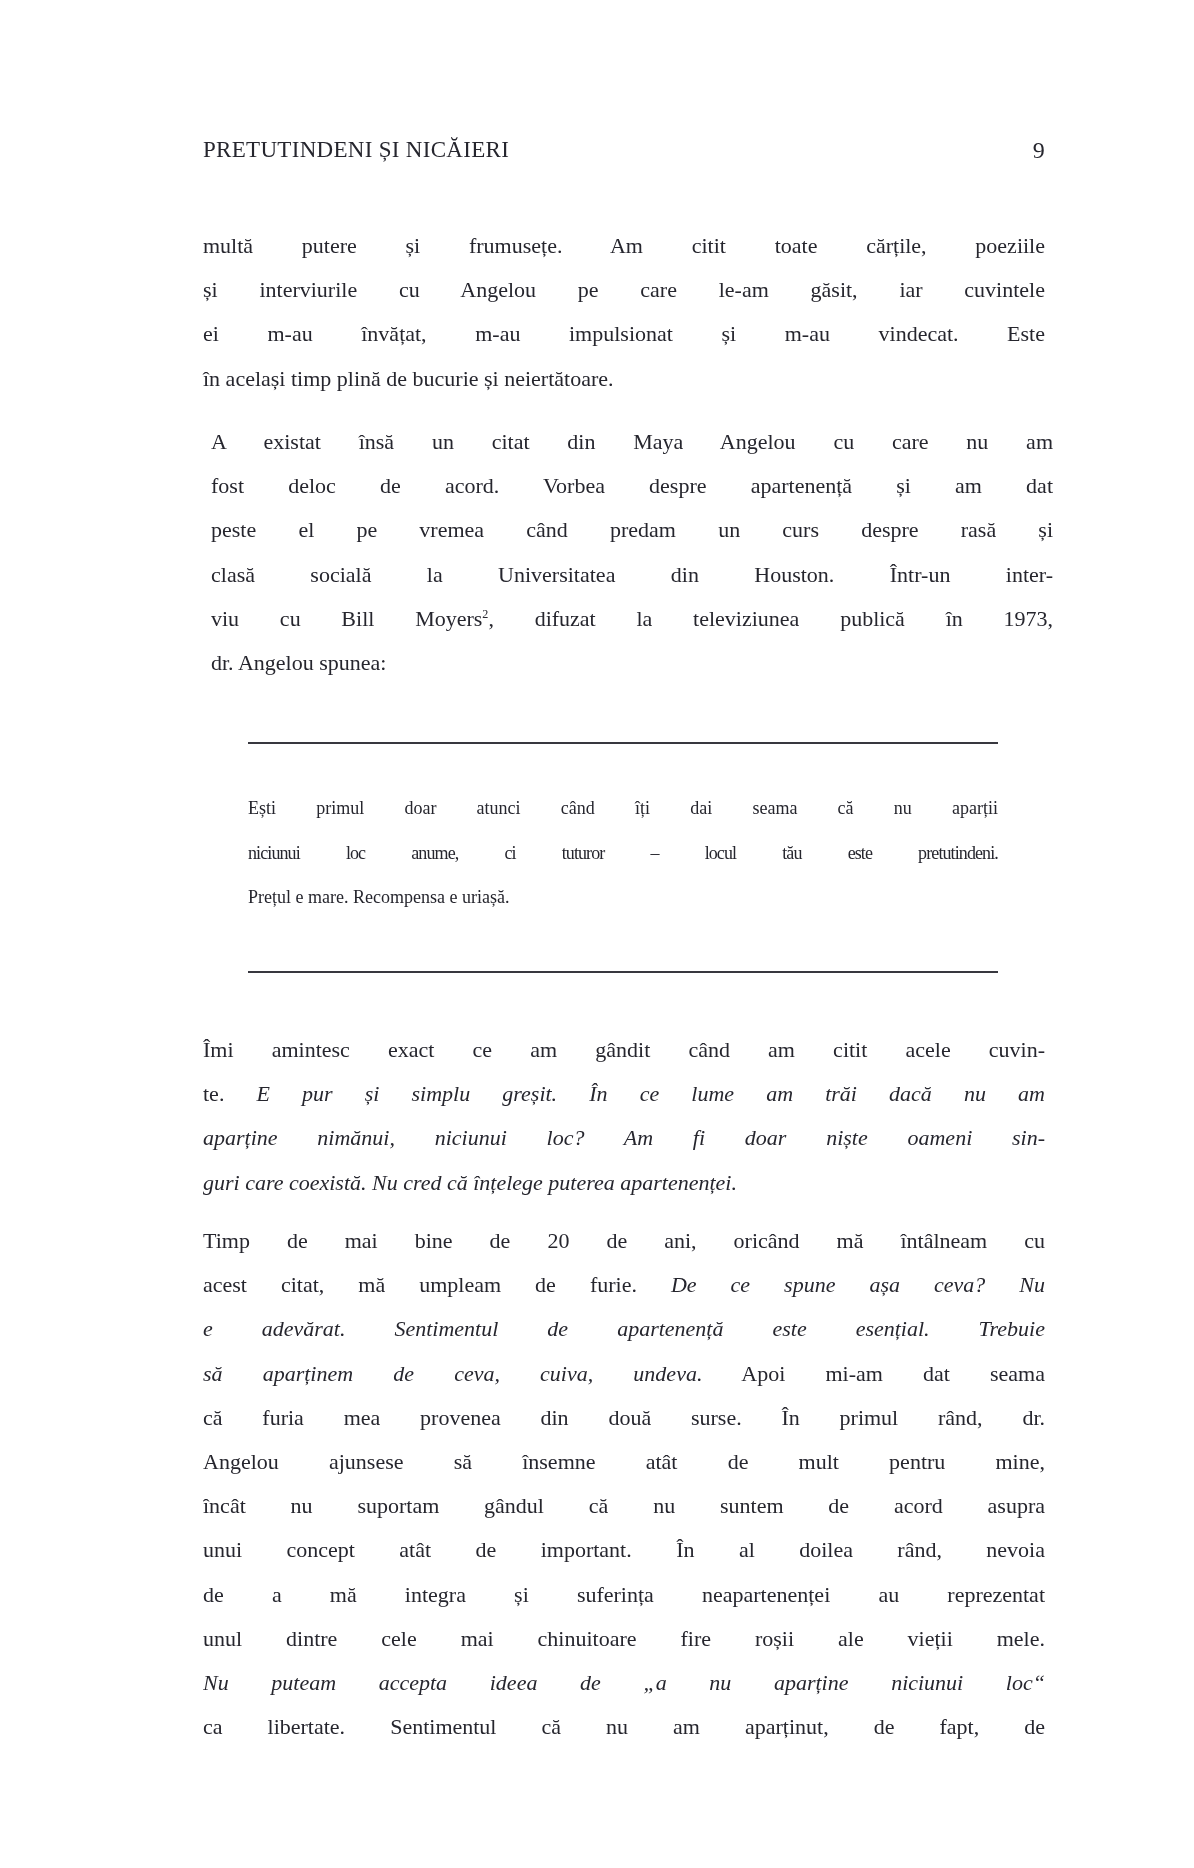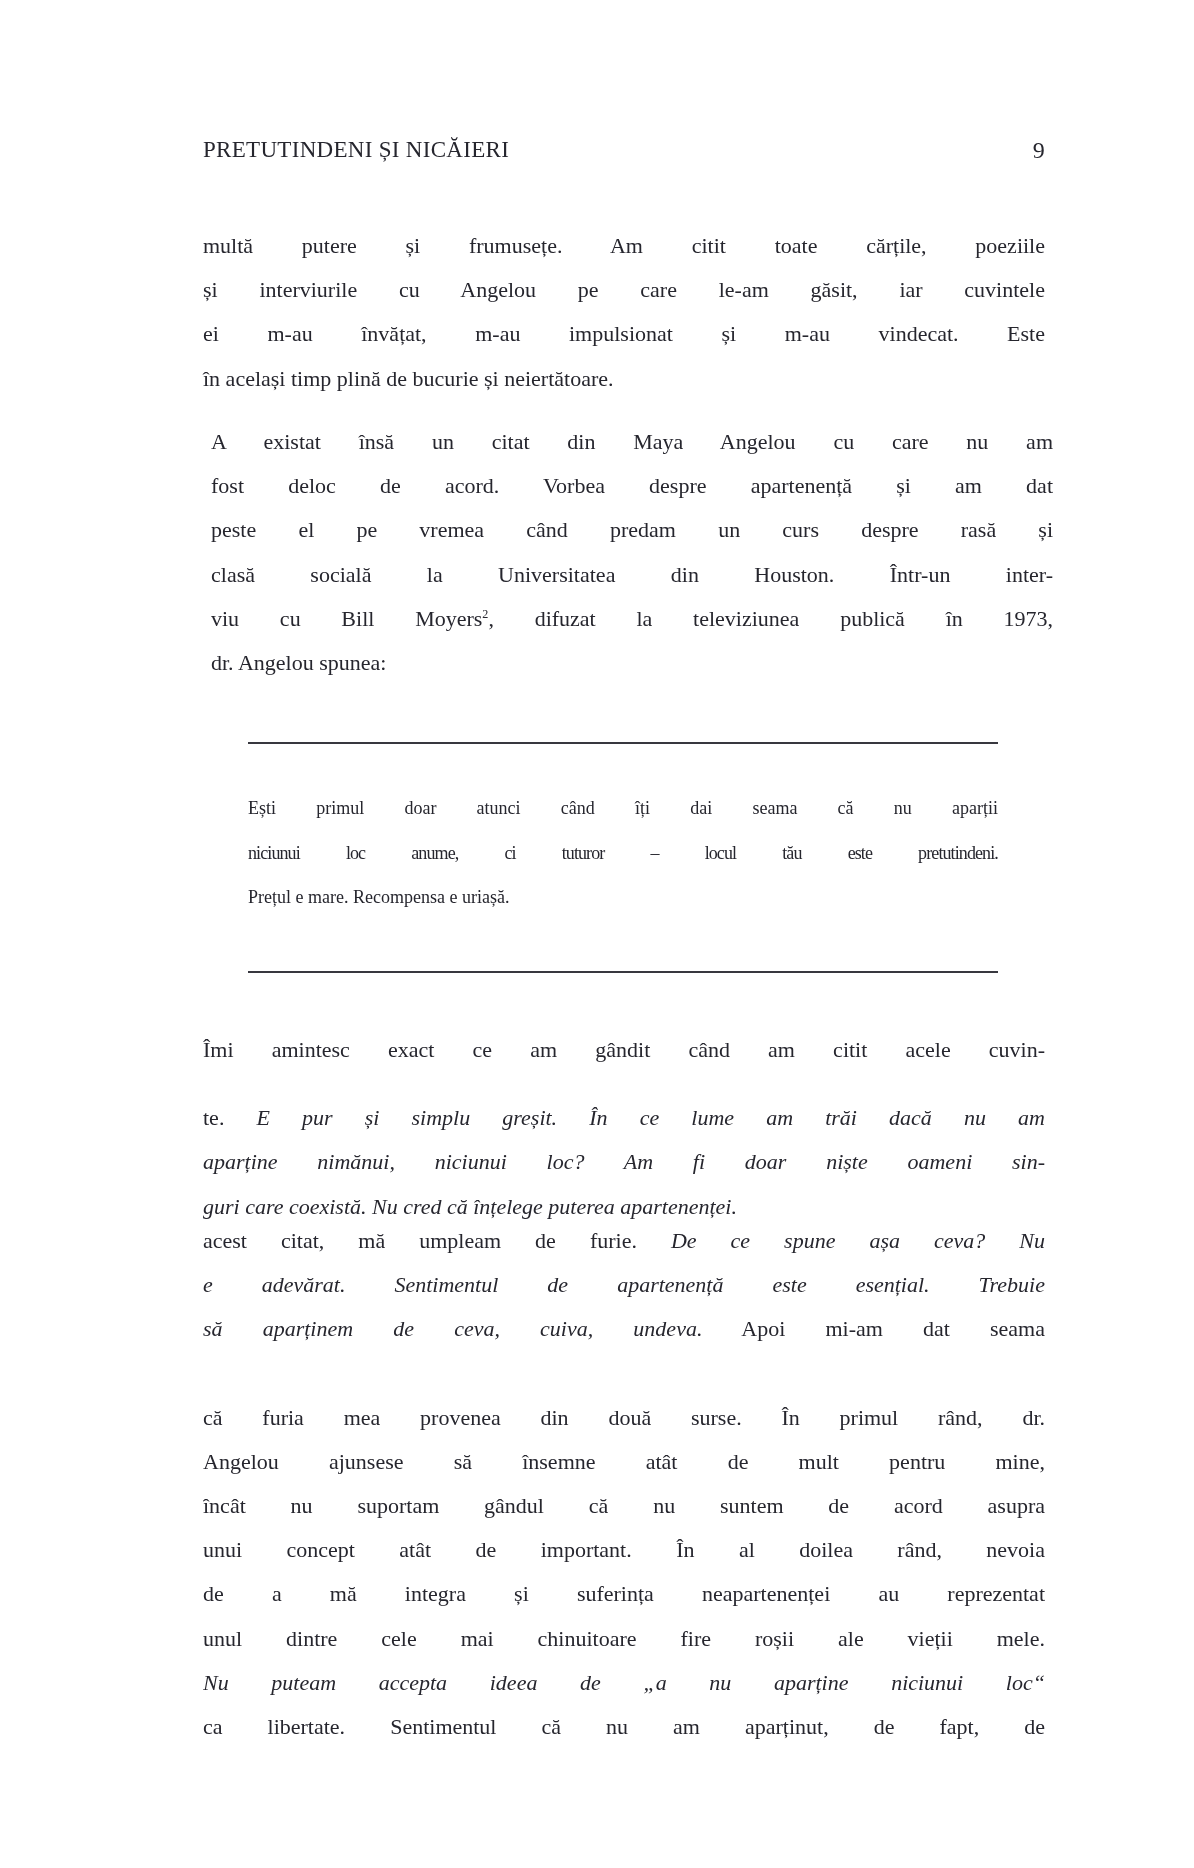--- a/index.html
+++ b/index.html
@@ -79,30 +79,31 @@
       <span>mare.&nbsp;</span>
       <span>Recompensa&nbsp;</span>
       <span>e&nbsp;</span>
       <span>uriașă.</span>
     </div>
 </div>
 <div class="rule" style="top:971px;"></div>
 
 <div class="para" style="top:1028px;">
   <span class="ln" style="text-align: justify; white-space: normal; overflow: hidden;">Îmi amintesc exact ce am gândit când am citit acele cuvin-</span>
-  <span class="ln" style="text-align: justify; white-space: normal; overflow: hidden; margin-top: 24px;"><span>te. </span><i>E pur și simplu greșit. În ce lume am trăi dacă nu am</i></span>
+  <span class="ln" style="text-align: justify; white-space: normal; overflow: hidden;"><span>te. </span><i>E pur și simplu greșit. În ce lume am trăi dacă nu am</i></span>
   <span class="ln it" style="text-align: justify; white-space: normal; overflow: hidden;">aparține nimănui, niciunui loc? Am fi doar niște oameni sin-</span>
   <span class="ln last it">guri care coexistă. Nu cred că înțelege puterea apartenenței.</span>
 </div>
 
 <div class="para" style="top:1219px;">
+  <span class="ln" style="text-align: justify; white-space: normal; overflow: hidden;">Timp de mai bine de 20 de ani, oricând mă întâlneam cu</span>
   <span class="ln" style="text-align: justify; white-space: normal; overflow: hidden;"><span>acest citat, mă umpleam de furie. </span><i>De ce spune așa ceva? Nu</i></span>
   <span class="ln it" style="text-align: justify; white-space: normal; overflow: hidden;">e adevărat. Sentimentul de apartenență este esențial. Trebuie</span>
   <span class="ln" style="text-align: justify; white-space: normal; overflow: hidden;"><i>să aparținem de ceva, cuiva, undeva.</i><span> Apoi mi-am dat seama</span></span>
-  <span class="ln" style="text-align: justify; white-space: normal; overflow: hidden; margin-top: 44px;">că furia mea provenea din două surse. În primul rând, dr.</span>
+  <span class="ln" style="text-align: justify; white-space: normal; overflow: hidden;">că furia mea provenea din două surse. În primul rând, dr.</span>
   <span class="ln" style="text-align: justify; white-space: normal; overflow: hidden;">Angelou ajunsese să însemne atât de mult pentru mine,</span>
   <span class="ln" style="text-align: justify; white-space: normal; overflow: hidden;">încât nu suportam gândul că nu suntem de acord asupra</span>
   <span class="ln" style="text-align: justify; white-space: normal; overflow: hidden;">unui concept atât de important. În al doilea rând, nevoia</span>
   <span class="ln" style="text-align: justify; white-space: normal; overflow: hidden;">de a mă integra și suferința neapartenenței au reprezentat</span>
   <span class="ln" style="text-align: justify; white-space: normal; overflow: hidden;">unul dintre cele mai chinuitoare fire roșii ale vieții mele.</span>
   <span class="ln" style="text-align: justify; white-space: normal; overflow: hidden; font-style: italic;">Nu puteam accepta ideea de „a nu aparține niciunui loc“</span>
   <span class="ln" style="text-align: justify; white-space: normal; overflow: hidden;">ca libertate. Sentimentul că nu am aparținut, de fapt, de</span>
 </div>
 
 </body></html>

